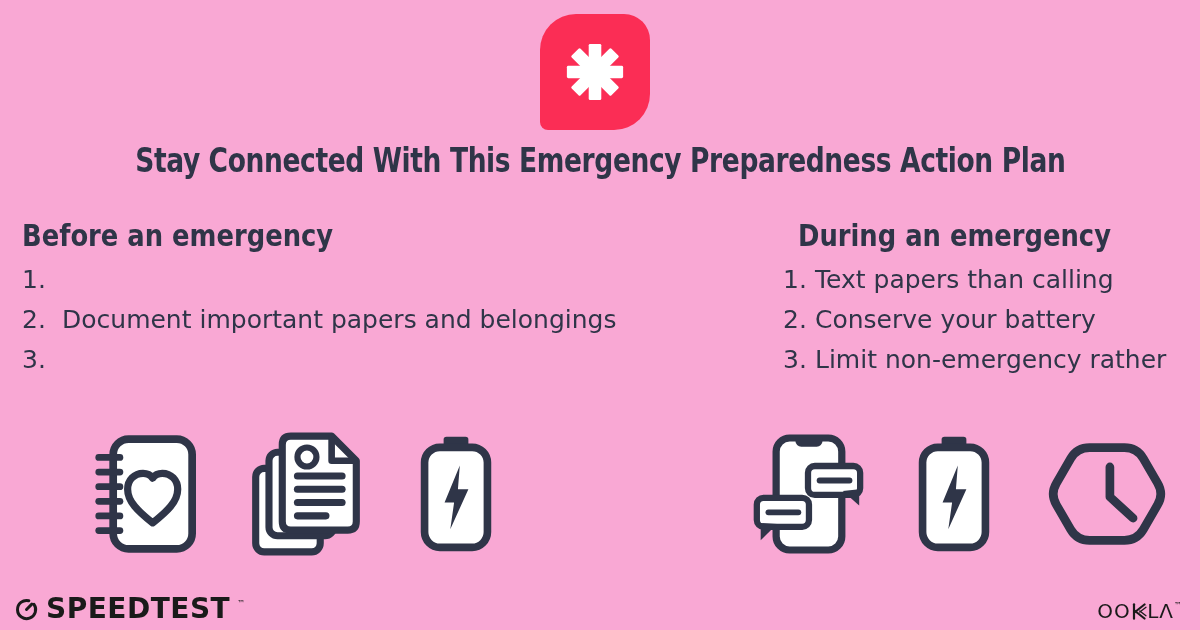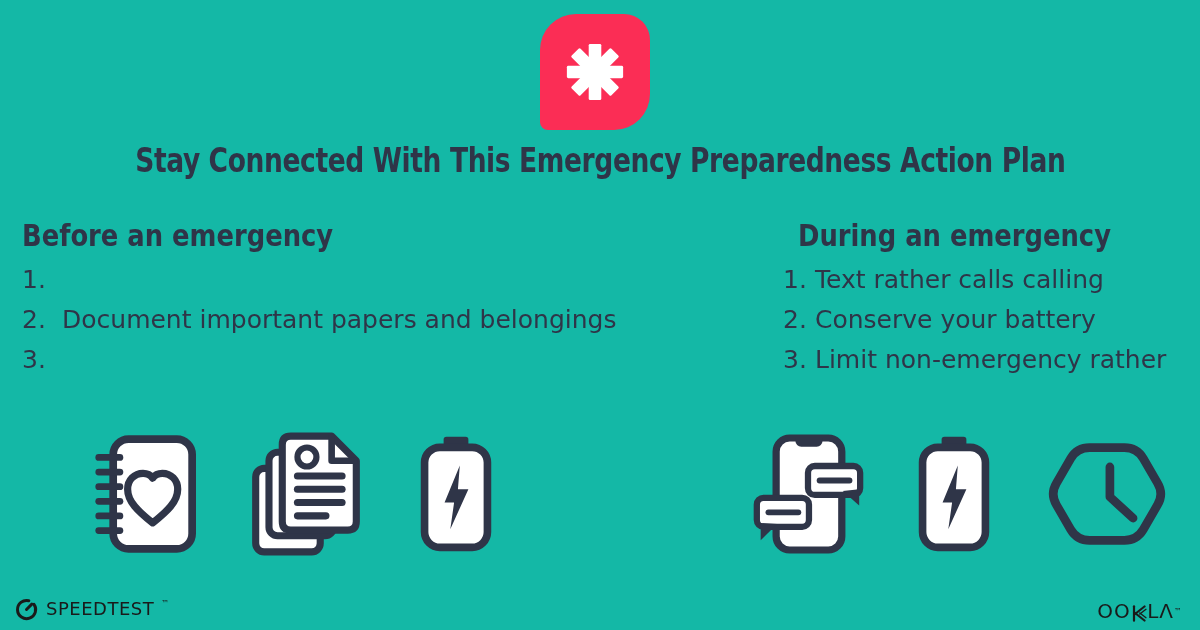--- a/index.html
+++ b/index.html
@@ -1,17 +1,17 @@
 <!DOCTYPE html>
 <html><head>
 <meta charset="utf-8">
 <style>
   html,body{margin:0;padding:0;background:#fff;}
   .canvas{
-    position:relative;width:1200px;height:630px;background:#14b8a6;overflow:hidden;
+    position:relative;width:1200px;height:630px;background:#f9a8d4;overflow:hidden;
     font-family:"DejaVu Sans","Liberation Sans",sans-serif;color:#2F3548;
   }
   
   .logo-bubble{
     position:absolute;left:540px;top:14px;width:110px;height:116px;
     background:#FB2D55;border-radius:36px 26px 36px 8px;
     display:flex;align-items:center;justify-content:center;
   }
   
   .title-wrap{position:absolute;left:0;right:0;top:140px;margin:0;text-align:center;}
@@ -31,23 +31,23 @@
   .plan-list{list-style:none;margin:0;padding:0;font-size:25px;}
   .plan-list li{display:flex;line-height:40px;white-space:nowrap;}
   .num{display:inline-block;width:40px;flex:0 0 40px;}
   
   .icons-row{position:absolute;top:430px;height:128px;display:flex;align-items:center;}
   .icons-left{left:92px;gap:54px;}
   .icons-right{left:752px;gap:50px;}
   .icons-row svg{display:block;}
   
   .speedtest{position:absolute;left:14px;top:596px;display:flex;align-items:center;gap:7px;color:#1A1A1A;}
-  .speedtest .st-text{font-size:18px;font-weight:normal;letter-spacing:0.5px;line-height:26px;}
+  .speedtest .st-text{font-size:28px;font-weight:bold;letter-spacing:0.5px;line-height:26px;}
   .tm{font-size:8px;vertical-align:top;position:relative;top:-6px;color:#1A1A1A;}
-  .ookla{position:absolute;right:18px;top:600px;display:flex;align-items:flex-end;color:#1A1A1A;}
+  .ookla{position:absolute;right:18px;top:600px;display:flex;align-items:center;color:#1A1A1A;}
   .ookla .ok-text{font-size:20px;letter-spacing:1px;line-height:22px;}
   .ookla svg{margin:0 0.5px 0 1px;}
 </style>
 </head>
 <body>
 
 <div class="canvas">
 
   <div class="logo-bubble">
     <svg width="74" height="74" viewBox="0 0 100 100">
@@ -82,21 +82,21 @@
     </ol>
   </section>
 
   <section class="col col-right">
     <div class="heading-wrap">
       <span class="heading">During an emergency</span>
     </div>
     <ol class="plan-list">
       <li>
         <span class="num">1.</span>
-        <span class="txt">Text rather calls calling</span>
+        <span class="txt">Text papers than calling</span>
       </li>
       <li>
         <span class="num">2.</span>
         <span class="txt">Conserve your battery</span>
       </li>
       <li>
         <span class="num">3.</span>
         <span class="txt">Limit non-emergency rather</span>
       </li>
     </ol>

